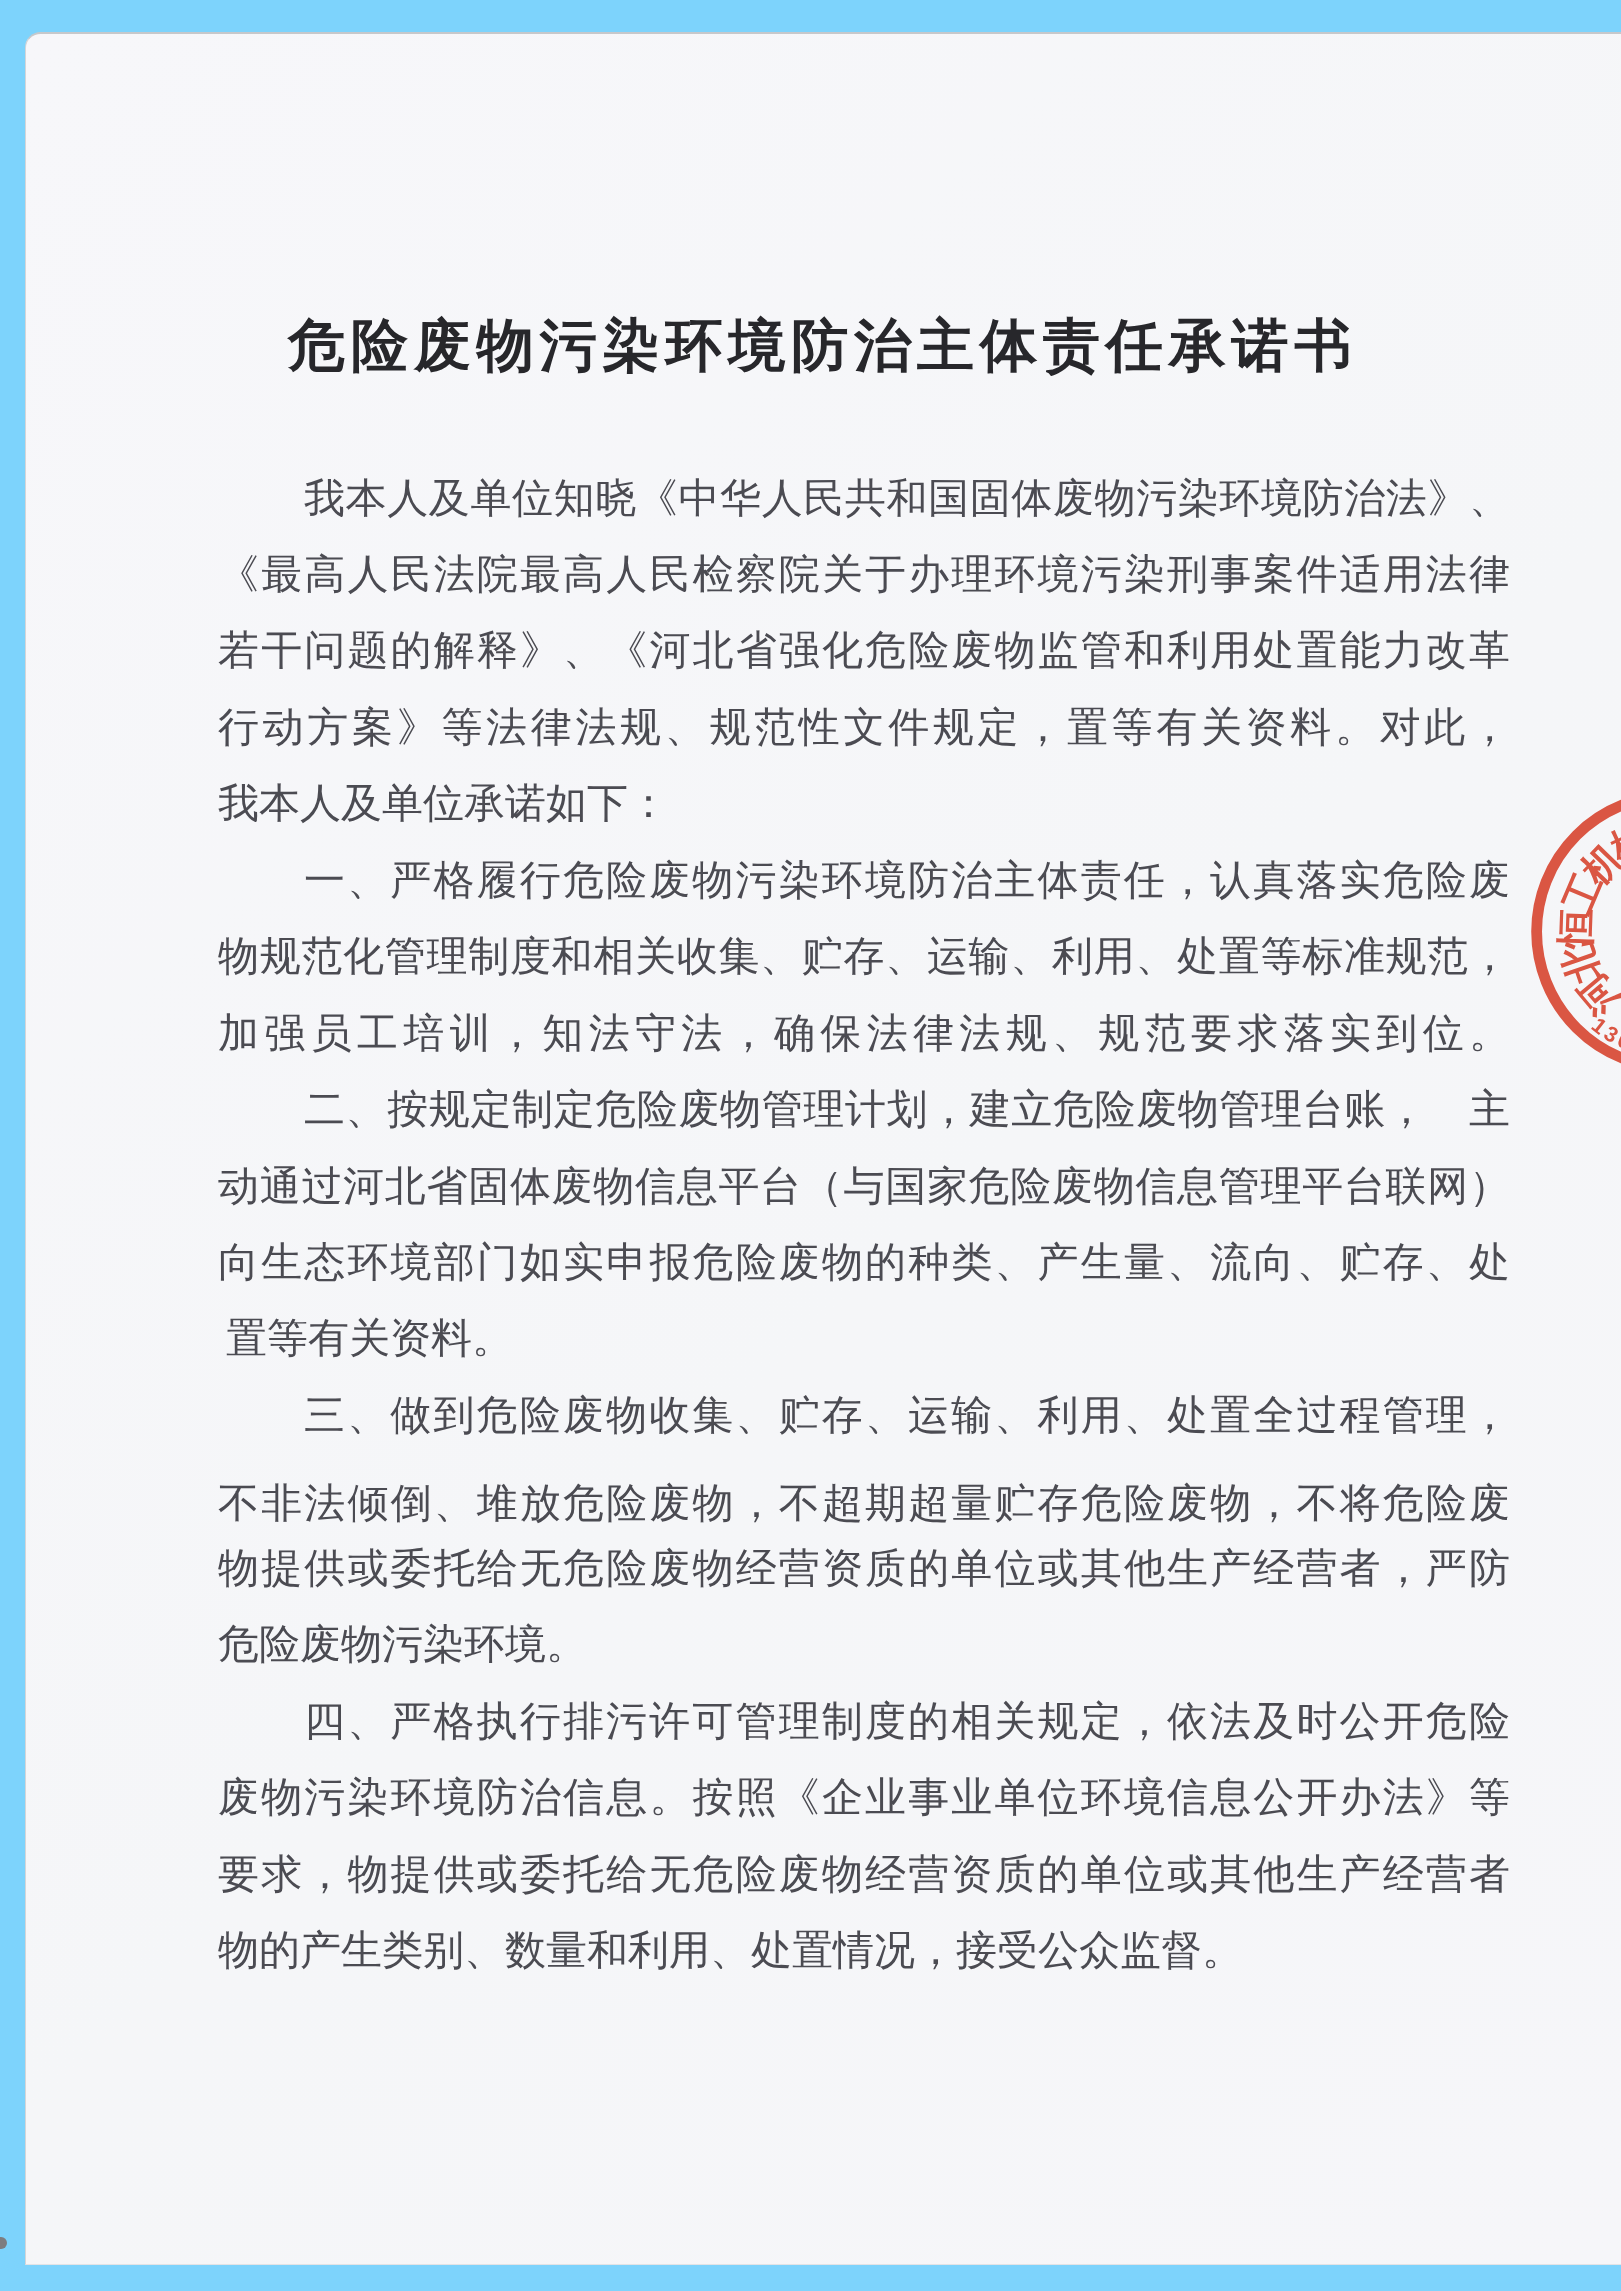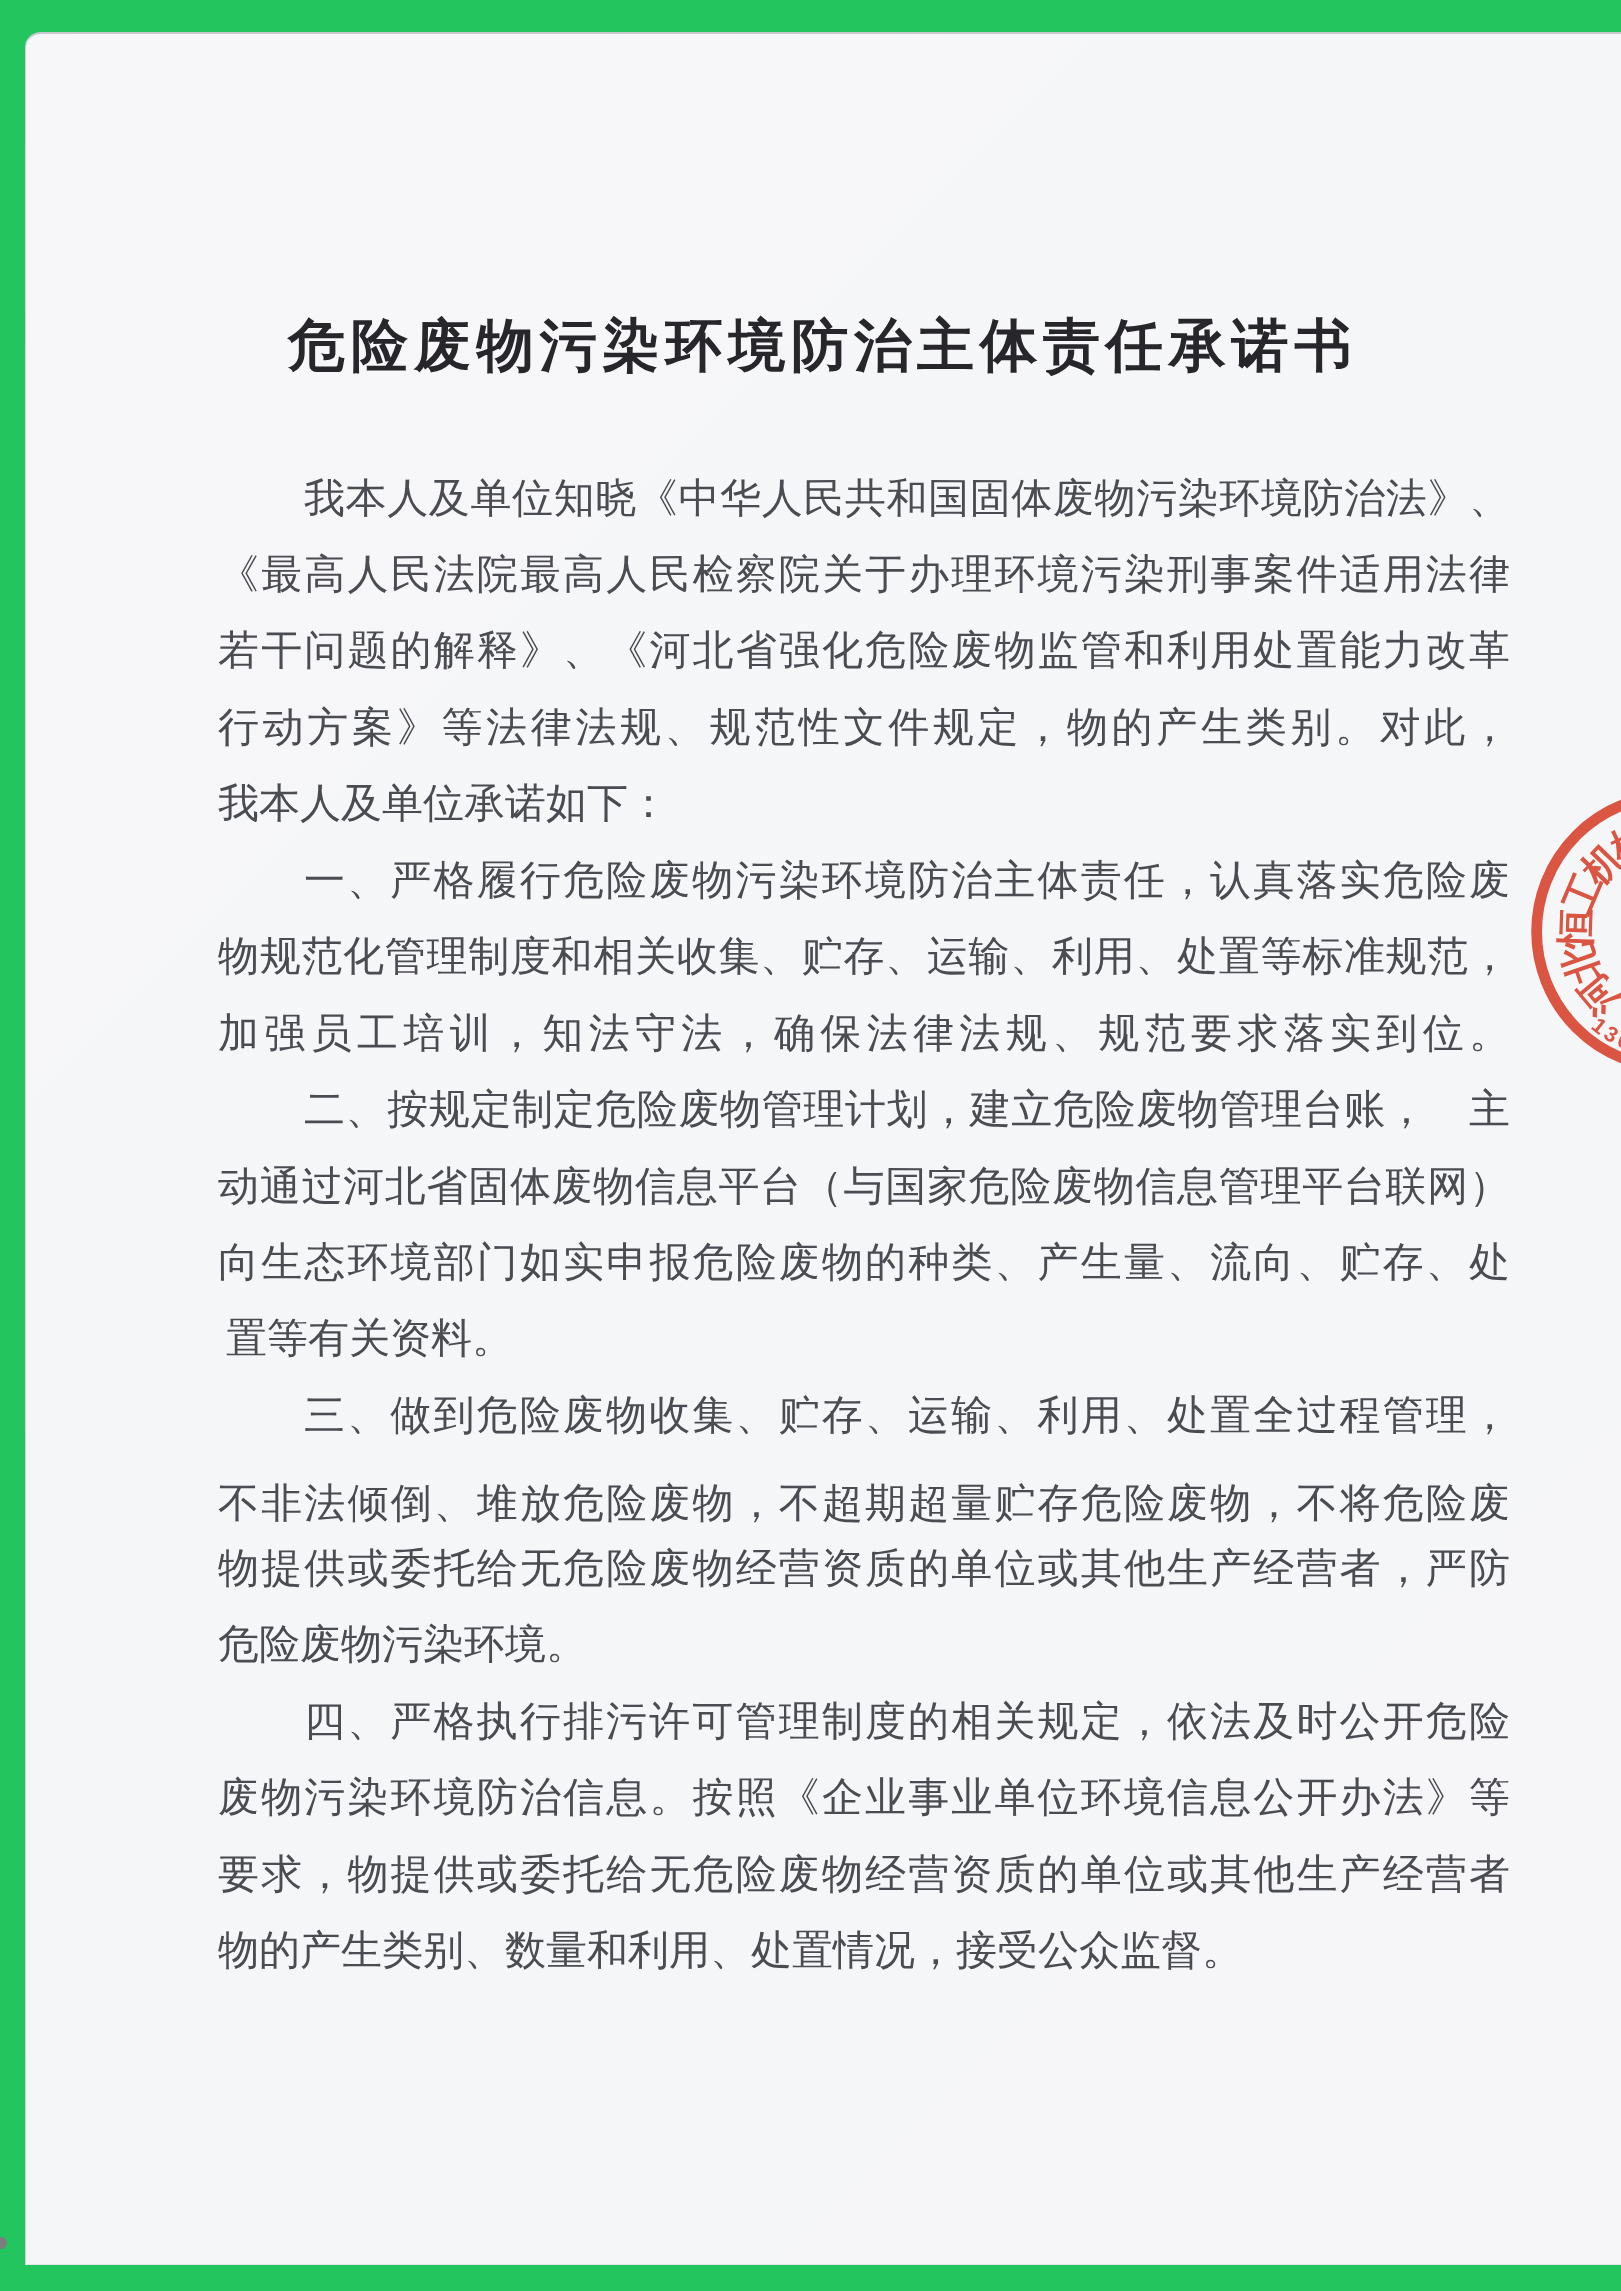--- a/index.html
+++ b/index.html
@@ -5,21 +5,21 @@
   html,body{margin:0;padding:0;}
   body{
     width:1621px;height:2292px;
     background:#fdfdfe;
     font-family:"Liberation Serif", serif;
   }
   .frame{
     position:relative;
     width:1621px;height:2292px;
     overflow:hidden;
-    background:#22c55e;
+    background:#7dd3fc;
   }
   
   .page{
     position:absolute;
     left:24.5px;top:32px;right:0;bottom:27.4px;
     background:linear-gradient(135deg,#f7f7fa 0%,#f5f6f8 55%,#f6f6f9 100%);
     border-top:2px solid #c6c8cb;
     border-left:1px solid #d4d5d8;
     border-bottom:1px solid #e3e3e6;
     border-top-left-radius:15.7px;
@@ -72,21 +72,21 @@
 <div class="frame">
 
   <div class="page"></div>
 
   <div class="doc-title">危险废物污染环境防治主体责任承诺书</div>
 
   <div class="body-lines">
       <div class="line indent" style="top: 469px;">我本人及单位知晓《中华人民共和国固体废物污染环境防治法》、</div>
       <div class="line" style="top: 545px;">《最高人民法院最高人民检察院关于办理环境污染刑事案件适用法律</div>
       <div class="line" style="top: 621px;">若干问题的解释》、《河北省强化危险废物监管和利用处置能力改革</div>
-      <div class="line" style="top: 698px;">行动方案》等法律法规、规范性文件规定，物的产生类别。对此，</div>
+      <div class="line" style="top: 698px;">行动方案》等法律法规、规范性文件规定，置等有关资料。对此，</div>
       <div class="line short" style="top: 774px;">我本人及单位承诺如下：</div>
       <div class="line indent" style="top: 851px;">一、严格履行危险废物污染环境防治主体责任，认真落实危险废</div>
       <div class="line" style="top: 927px;">物规范化管理制度和相关收集、贮存、运输、利用、处置等标准规范，</div>
       <div class="line" style="top: 1004px;">加强员工培训，知法守法，确保法律法规、规范要求落实到位。</div>
       <div class="line indent" style="top: 1080px;">二、按规定制定危险废物管理计划，建立危险废物管理台账，　主</div>
       <div class="line" style="top: 1157px;">动通过河北省固体废物信息平台（与国家危险废物信息管理平台联网）</div>
       <div class="line" style="top: 1233px;">向生态环境部门如实申报危险废物的种类、产生量、流向、贮存、处</div>
       <div class="line short" style="top: 1309px; margin-left: 8px;">置等有关资料。</div>
       <div class="line indent" style="top: 1386px;">三、做到危险废物收集、贮存、运输、利用、处置全过程管理，</div>
       <div class="line" style="top: 1462px; margin-top: 12px;">不非法倾倒、堆放危险废物，不超期超量贮存危险废物，不将危险废</div>

